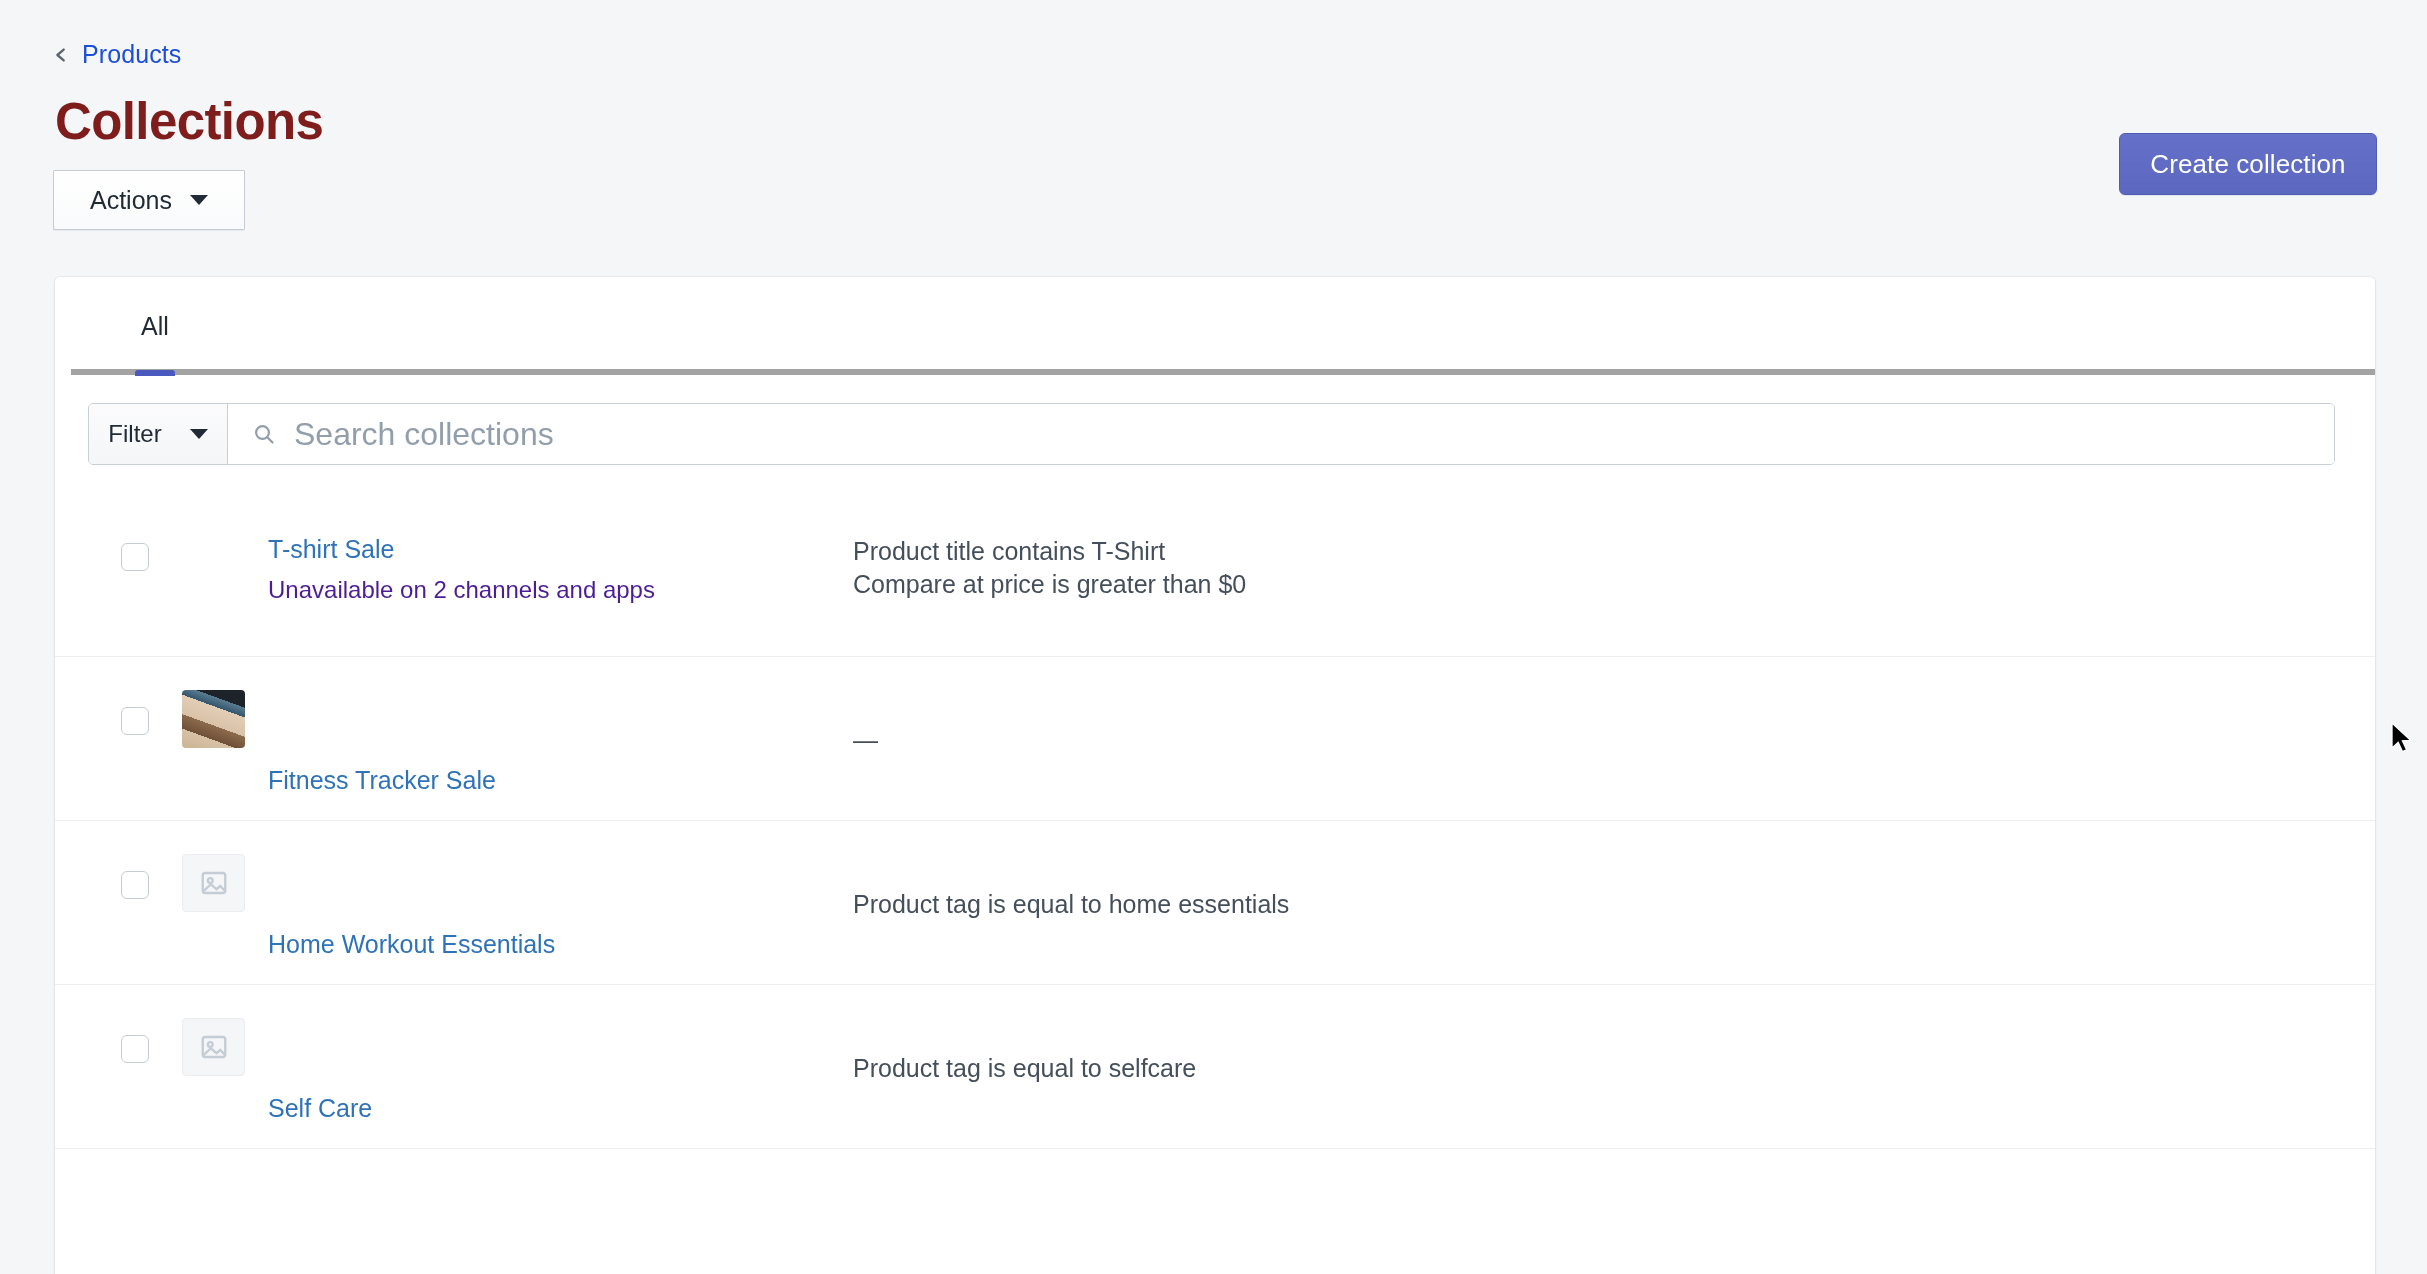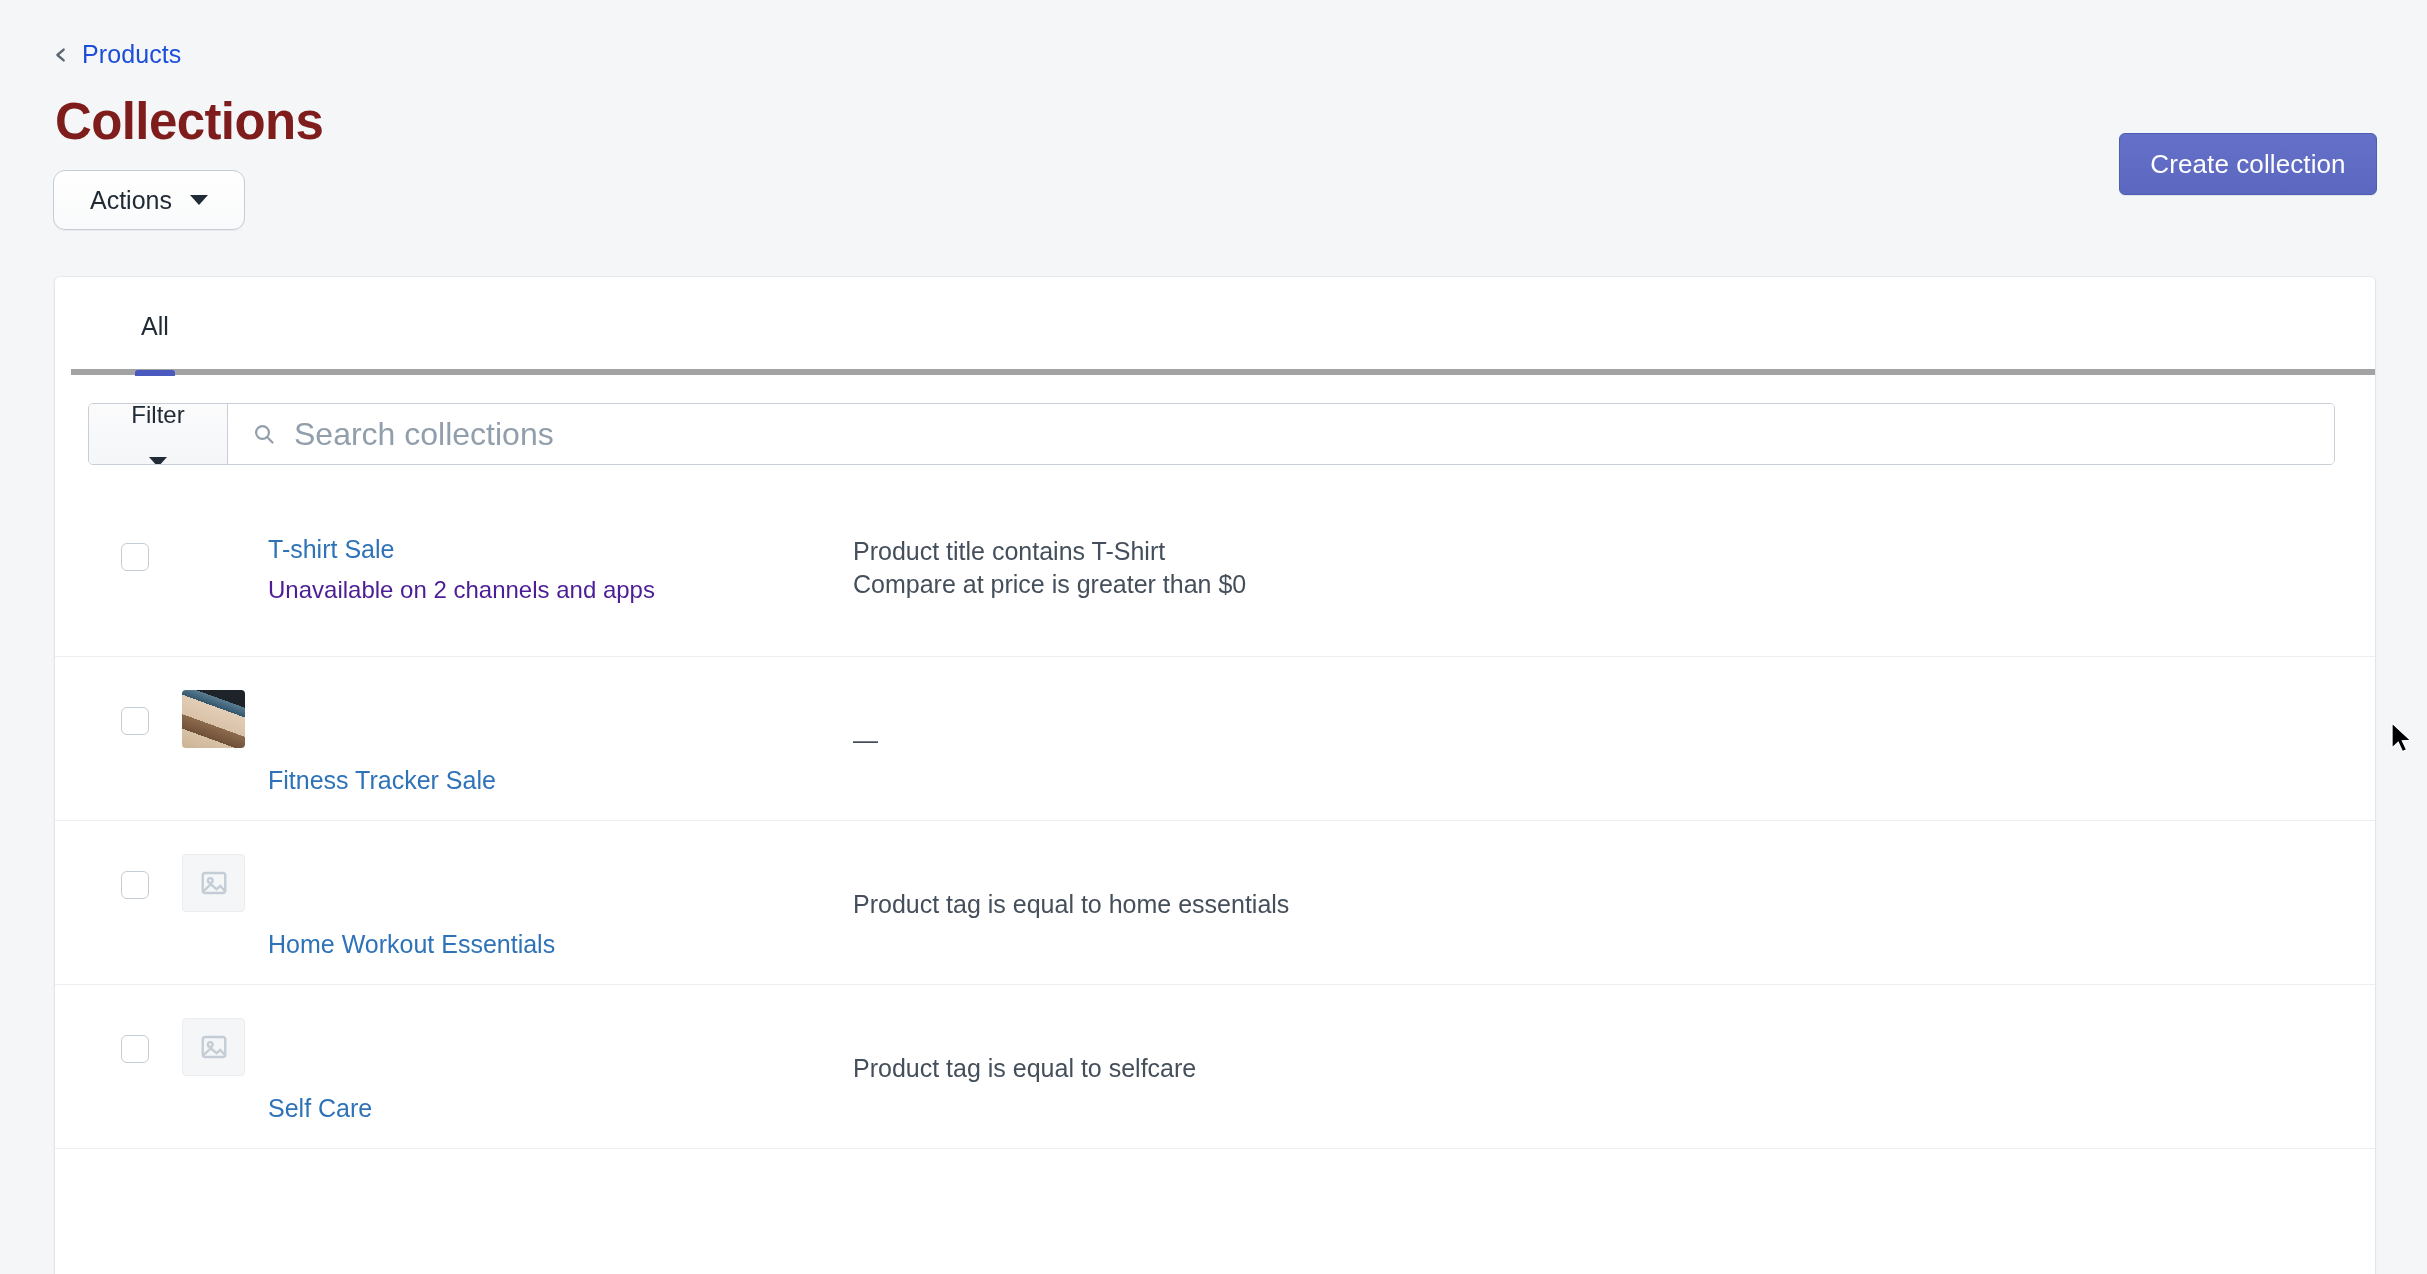--- a/index.html
+++ b/index.html
@@ -41,21 +41,21 @@
     letter-spacing: -0.6px;
     line-height: 1;
   }
 
   .actions-button {
     position: absolute;
     left: 53px; top: 170px;
     width: 192px; height: 60px;
     background: linear-gradient(180deg,#ffffff 0%,#f9fafb 100%);
     border: 1px solid #c4cdd5;
-    border-radius: 12px;
+    border-radius: 1px;
     display: flex; align-items: center; justify-content: center;
     gap: 18px;
     cursor: pointer;
     box-shadow: 0 1px 0 rgba(22,29,37,0.05);
   }
   .actions-label { font-size: 25px; color: #212b36; }
   .caret {
     width: 0; height: 0;
     border-left: 9px solid transparent;
     border-right: 9px solid transparent;
@@ -131,21 +131,20 @@
     overflow: hidden;
     background: #fff;
   }
   .filter-button {
     width: 139px;
     background: linear-gradient(180deg,#fbfbfc 0%,#f4f6f8 100%);
     border-right: 1px solid #c9cfd6;
     display: flex; align-items: center; justify-content: center;
     gap: 28px;
     cursor: pointer;
-    flex-direction: column;
   }
   .filter-label { font-size: 24px; color: #212b36; }
   .search-wrap {
     flex: 1;
     display: flex; align-items: center;
     gap: 18px;
     padding-left: 24px;
     background: #ffffff;
     cursor: text;
   }

